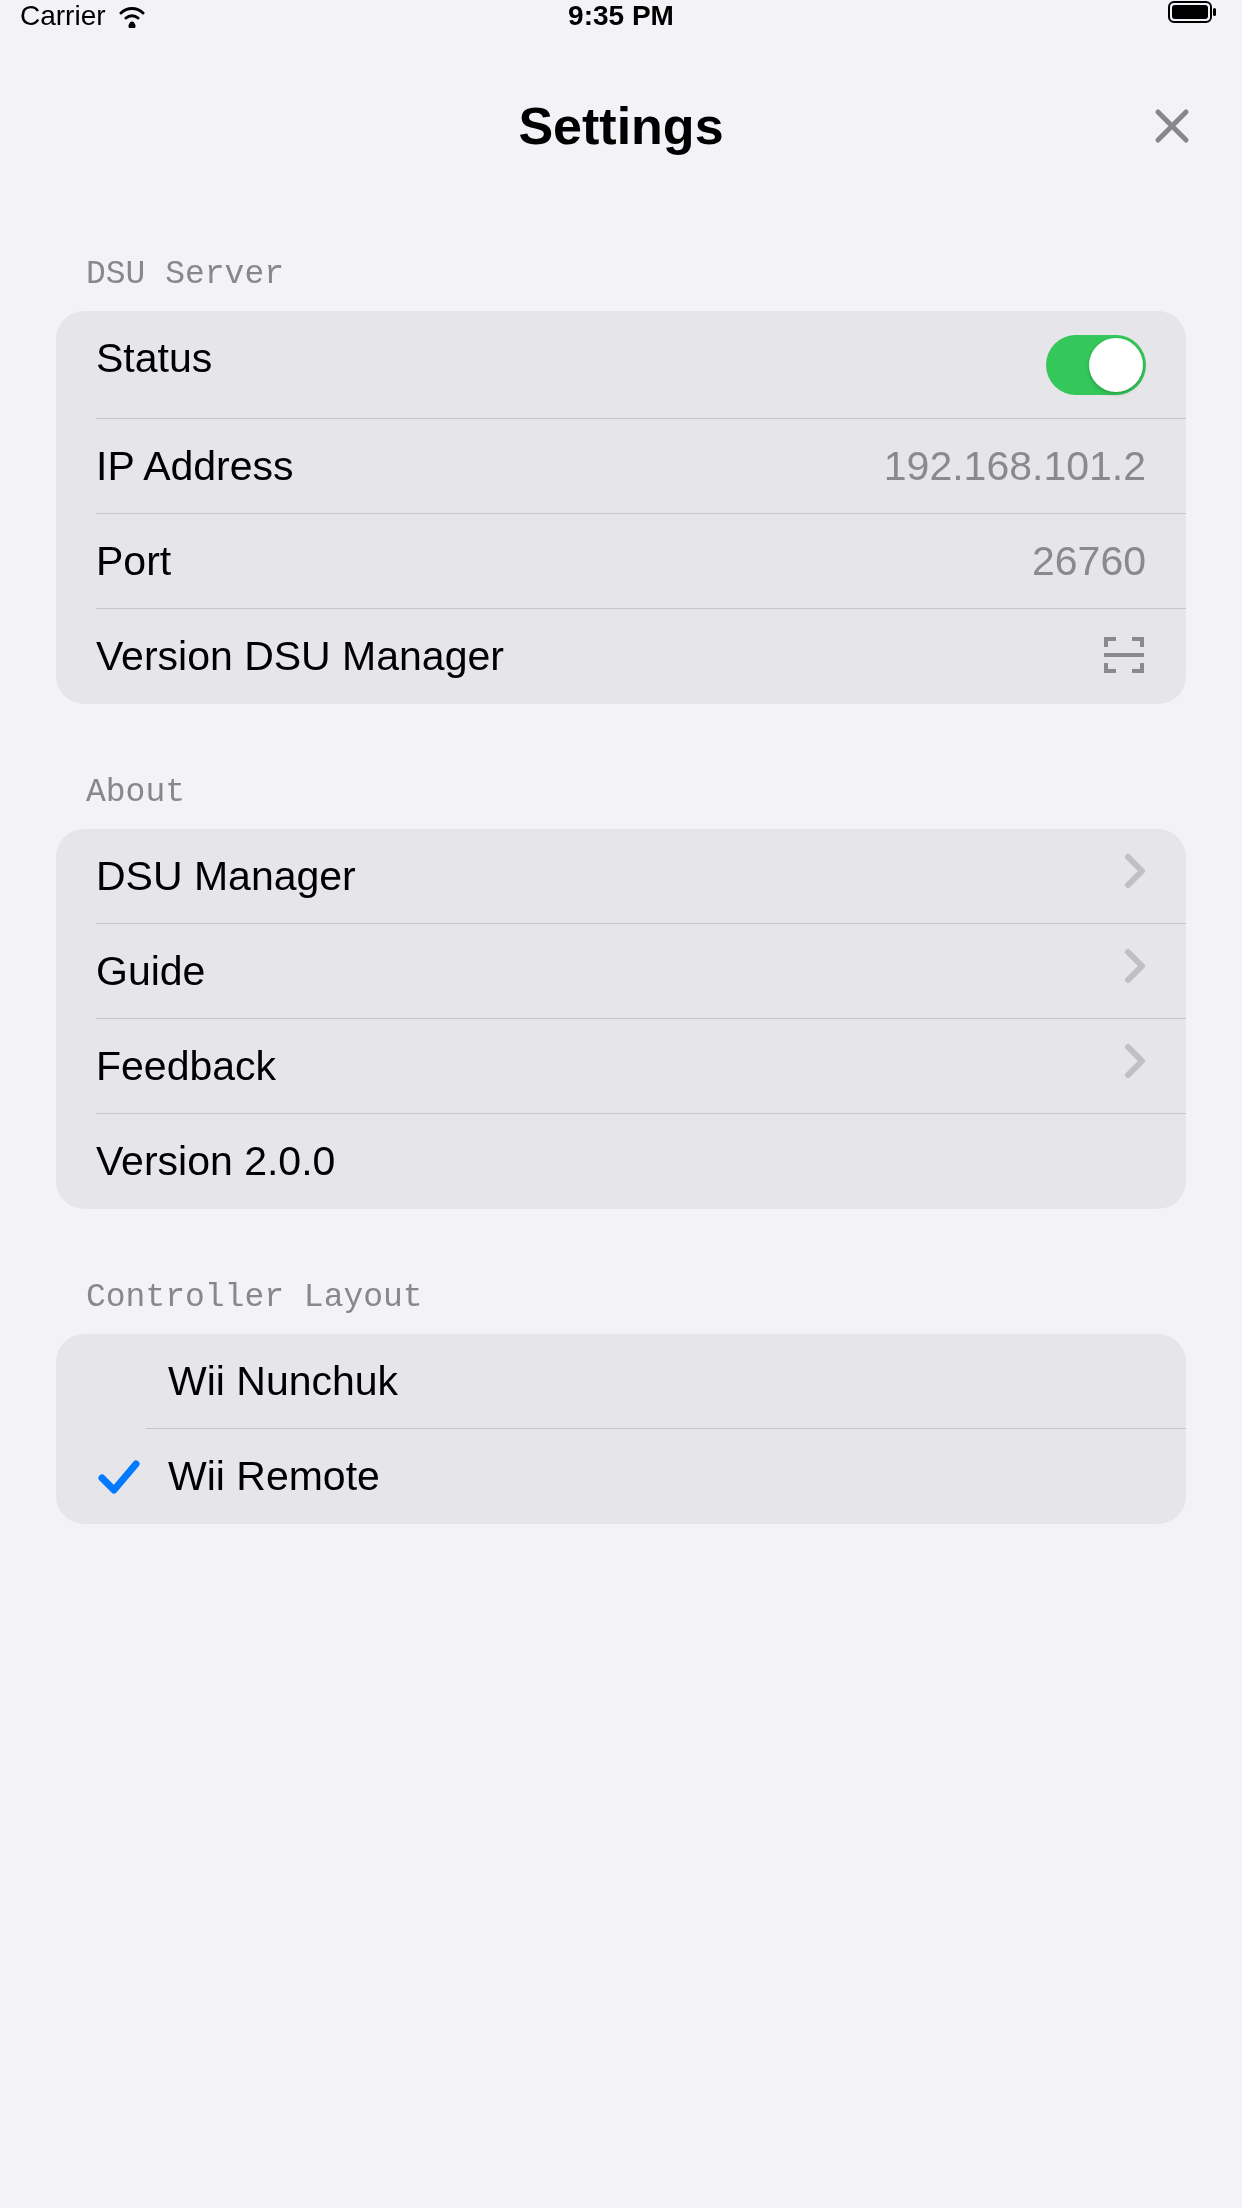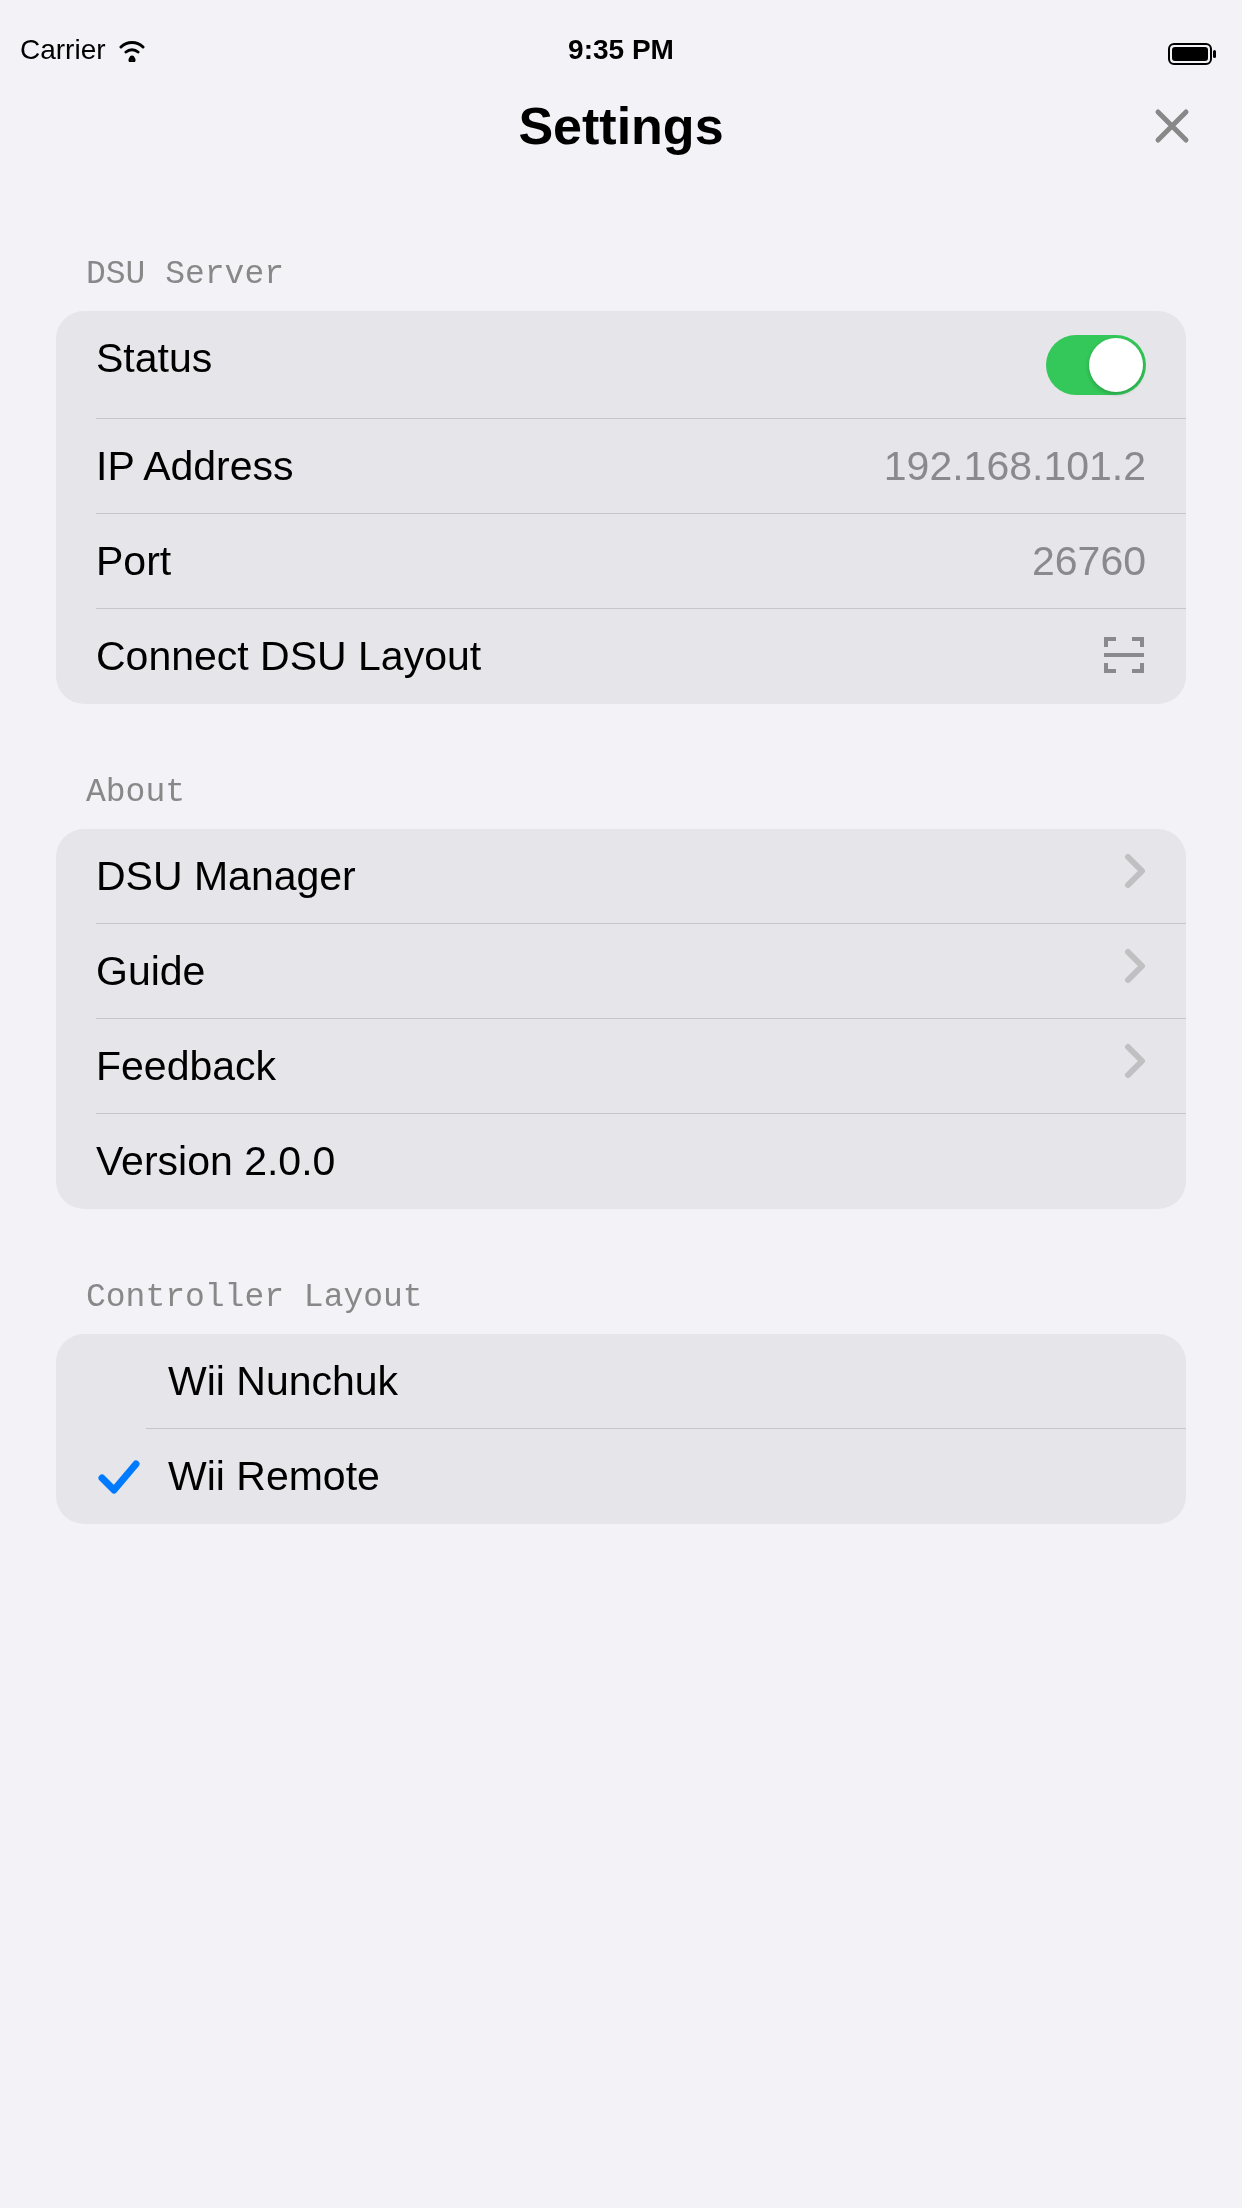--- a/index.html
+++ b/index.html
@@ -12,21 +12,21 @@
       font-family: -apple-system, BlinkMacSystemFont, "Helvetica Neue", Arial, sans-serif;
       background: #f2f2f7;
       width: 1242px;
       height: 2208px;
       overflow: hidden;
       position: relative;
     }
     .status-bar {
       display: flex;
       justify-content: space-between;
-      align-items: flex-end;
+      align-items: flex-start;
       height: 66px;
       padding: 0 24px 0 20px;
       font-size: 28px;
       font-weight: 400;
       color: #000;
     }
     .status-left {
       display: flex;
       align-items: center;
       gap: 10px;
@@ -217,21 +217,21 @@
     </div>
     <div class="list-row">
       <span class="row-label">IP Address</span>
       <span class="row-value">192.168.101.2</span>
     </div>
     <div class="list-row">
       <span class="row-label">Port</span>
       <span class="row-value">26760</span>
     </div>
     <div class="list-row">
-      <span class="row-label">Connect DSU Layout</span>
+      <span class="row-label">Version DSU Manager</span>
       <svg class="scan-icon" viewBox="0 0 44 44">
         <path d="M4 14 L4 6 L14 6 M30 6 L40 6 L40 14 M40 30 L40 38 L30 38 M14 38 L4 38 L4 30 M2 22 L42 22"></path>
       </svg>
     </div>
   </div>
 
   <div class="section-header">About</div>
   <div class="section-group">
     <div class="list-row">
       <span class="row-label">DSU Manager</span>

